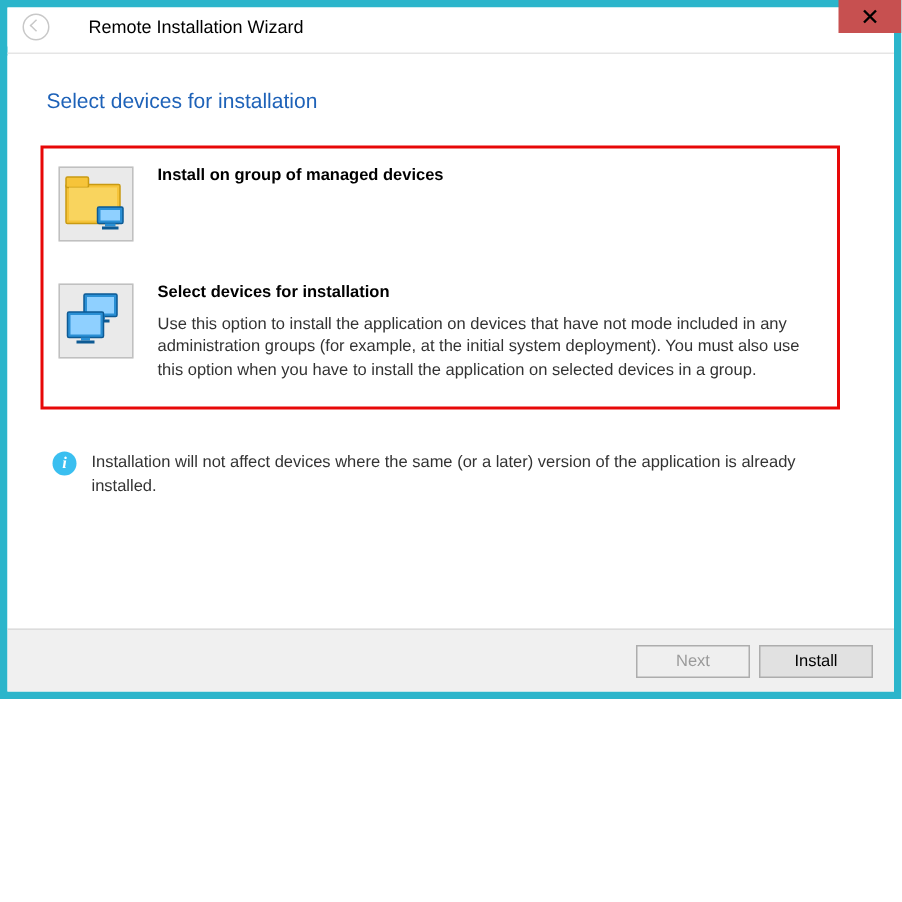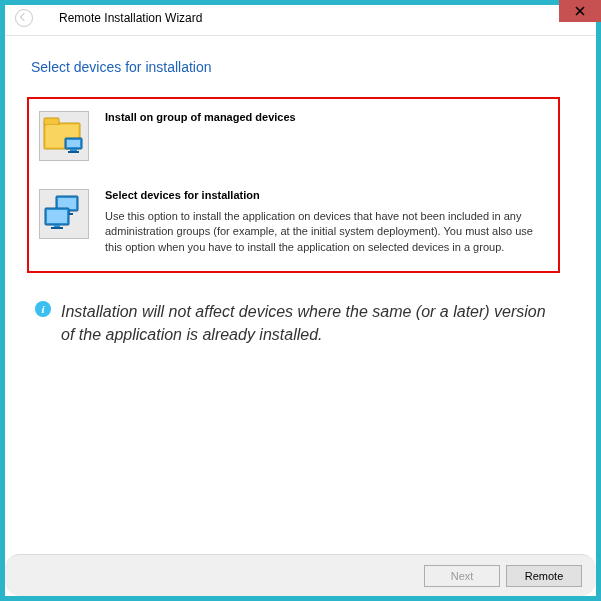--- a/index.html
+++ b/index.html
@@ -1,37 +1,37 @@
 <!DOCTYPE html>
 <html><head>
 <meta charset="utf-8">
 <style>
   * { box-sizing: border-box; margin: 0; padding: 0; }
   html, body { width: 601px; height: 601px; font-family: "Segoe UI", Tahoma, sans-serif; font-size: 11px; background: #fff; }
-  .outer { width: 601px; height: 601px; border: 5px solid #2bb5cb; position: relative; background: #fff; }
+  .outer { width: 601px; height: 466px; border: 5px solid #2bb5cb; position: relative; background: #fff; }
   .titlebar { height: 26px; background: #fff; position: relative; display: flex; align-items: center; }
   .back-btn { width: 18px; height: 18px; border-radius: 50%; border: 1.5px solid #c8c8c8; margin-left: 10px; position: relative; }
   .back-btn::before { content: ""; position: absolute; left: 5px; top: 4px; width: 5px; height: 5px; border-left: 1.5px solid #c8c8c8; border-bottom: 1.5px solid #c8c8c8; transform: rotate(45deg); }
   .title { font-size: 12px; color: #000; margin-left: 26px; }
   .close-btn { position: absolute; top: -5px; right: -5px; width: 42px; height: 22px; background: #c75050; display: flex; align-items: center; justify-content: center; }
   .close-btn svg { display: block; }
   .header-rule { height: 1px; background: #e5e5e5; margin-top: 4px; }
   .content { position: absolute; top: 32px; left: 0; right: 0; bottom: 42px; padding: 22px 36px 10px 22px; background: #fff; }
   .page-title { color: #1e62b8; font-size: 14px; margin-bottom: 22px; font-weight: 400; padding-left: 4px; }
   .options-box { border: 2px solid #e70808; padding: 12px 10px 8px 10px; }
   .option { display: flex; align-items: flex-start; margin-bottom: 28px; cursor: default; }
   .option:last-child { margin-bottom: 8px; }
   .option-icon { width: 50px; height: 50px; flex: 0 0 50px; border: 1px solid #c0c0c0; background: #eaeaea; margin-right: 16px; display: flex; align-items: center; justify-content: center; position: relative; }
   .option-text { flex: 1; }
   .option-title { font-weight: 700; font-size: 11px; color: #000; margin-bottom: 8px; }
   .option-desc { font-size: 11px; color: #333; line-height: 1.4; }
   .info-row { display: flex; align-items: flex-start; margin-top: 28px; padding-left: 8px; padding-right: 8px; }
   .info-icon { width: 16px; height: 16px; flex: 0 0 16px; border-radius: 50%; background: #3abff0; color: #fff; font-style: italic; font-family: Georgia, serif; font-size: 11px; line-height: 16px; text-align: center; margin-right: 10px; font-weight: bold; }
-  .info-text { font-size: 16px; color: #333; line-height: 1.4; font-style: italic; }
-  .footer { position: absolute; left: 0; right: 0; bottom: 0; height: 42px; background: #f0f0f0; border-top: 1px solid #dcdcdc; display: flex; align-items: center; justify-content: flex-end; padding-right: 14px; gap: 6px; border-radius: 15px; }
+  .info-text { font-size: 11px; color: #333; line-height: 1.4; }
+  .footer { position: absolute; left: 0; right: 0; bottom: 0; height: 42px; background: #f0f0f0; border-top: 1px solid #dcdcdc; display: flex; align-items: center; justify-content: flex-end; padding-right: 14px; gap: 6px; }
   .btn { min-width: 76px; height: 22px; border: 1px solid #adadad; background: #e1e1e1; font-size: 11px; font-family: inherit; padding: 0 12px; }
   .btn.disabled { color: #9a9a9a; background: #efefef; }
   .btn:not(.disabled) { color: #000; }
 </style>
 </head>
 <body>
 
 <div class="outer">
 
   <div class="titlebar">
@@ -75,31 +75,31 @@
             <rect x="22" y="17" width="6" height="2" fill="#2a8fd4"></rect>
             <rect x="19" y="19" width="12" height="2" fill="#0d5a94"></rect>
             <rect x="3" y="14" width="24" height="17" rx="1" fill="#2a8fd4" stroke="#0d5a94"></rect>
             <rect x="5" y="16" width="20" height="13" fill="#8fd0ff"></rect>
             <rect x="12" y="31" width="6" height="2" fill="#2a8fd4"></rect>
             <rect x="9" y="33" width="12" height="2" fill="#0d5a94"></rect>
           </svg>
         </div>
         <div class="option-text">
           <div class="option-title">Select devices for installation</div>
-          <div class="option-desc">Use this option to install the application on devices that have not been included in any administration groups (for example, at the initial system deployment). You must also use this option when you have to install the application on selected devices in a group.</div>
+          <div class="option-desc">Use this option to install the application on devices that have not mode included in any administration groups (for example, at the initial system deployment). You must also use this option when you have to install the application on selected devices in a group.</div>
         </div>
       </div>
 
     </div>
 
     <div class="info-row">
       <div class="info-icon">i</div>
       <div class="info-text">Installation will not affect devices where the same (or a later) version of the application is already installed.</div>
     </div>
 
   </div>
 
   <div class="footer">
     <button class="btn disabled" disabled="">Next</button>
-    <button class="btn">Remote</button>
+    <button class="btn">Install</button>
   </div>
 
 </div>
 
 </body></html>

